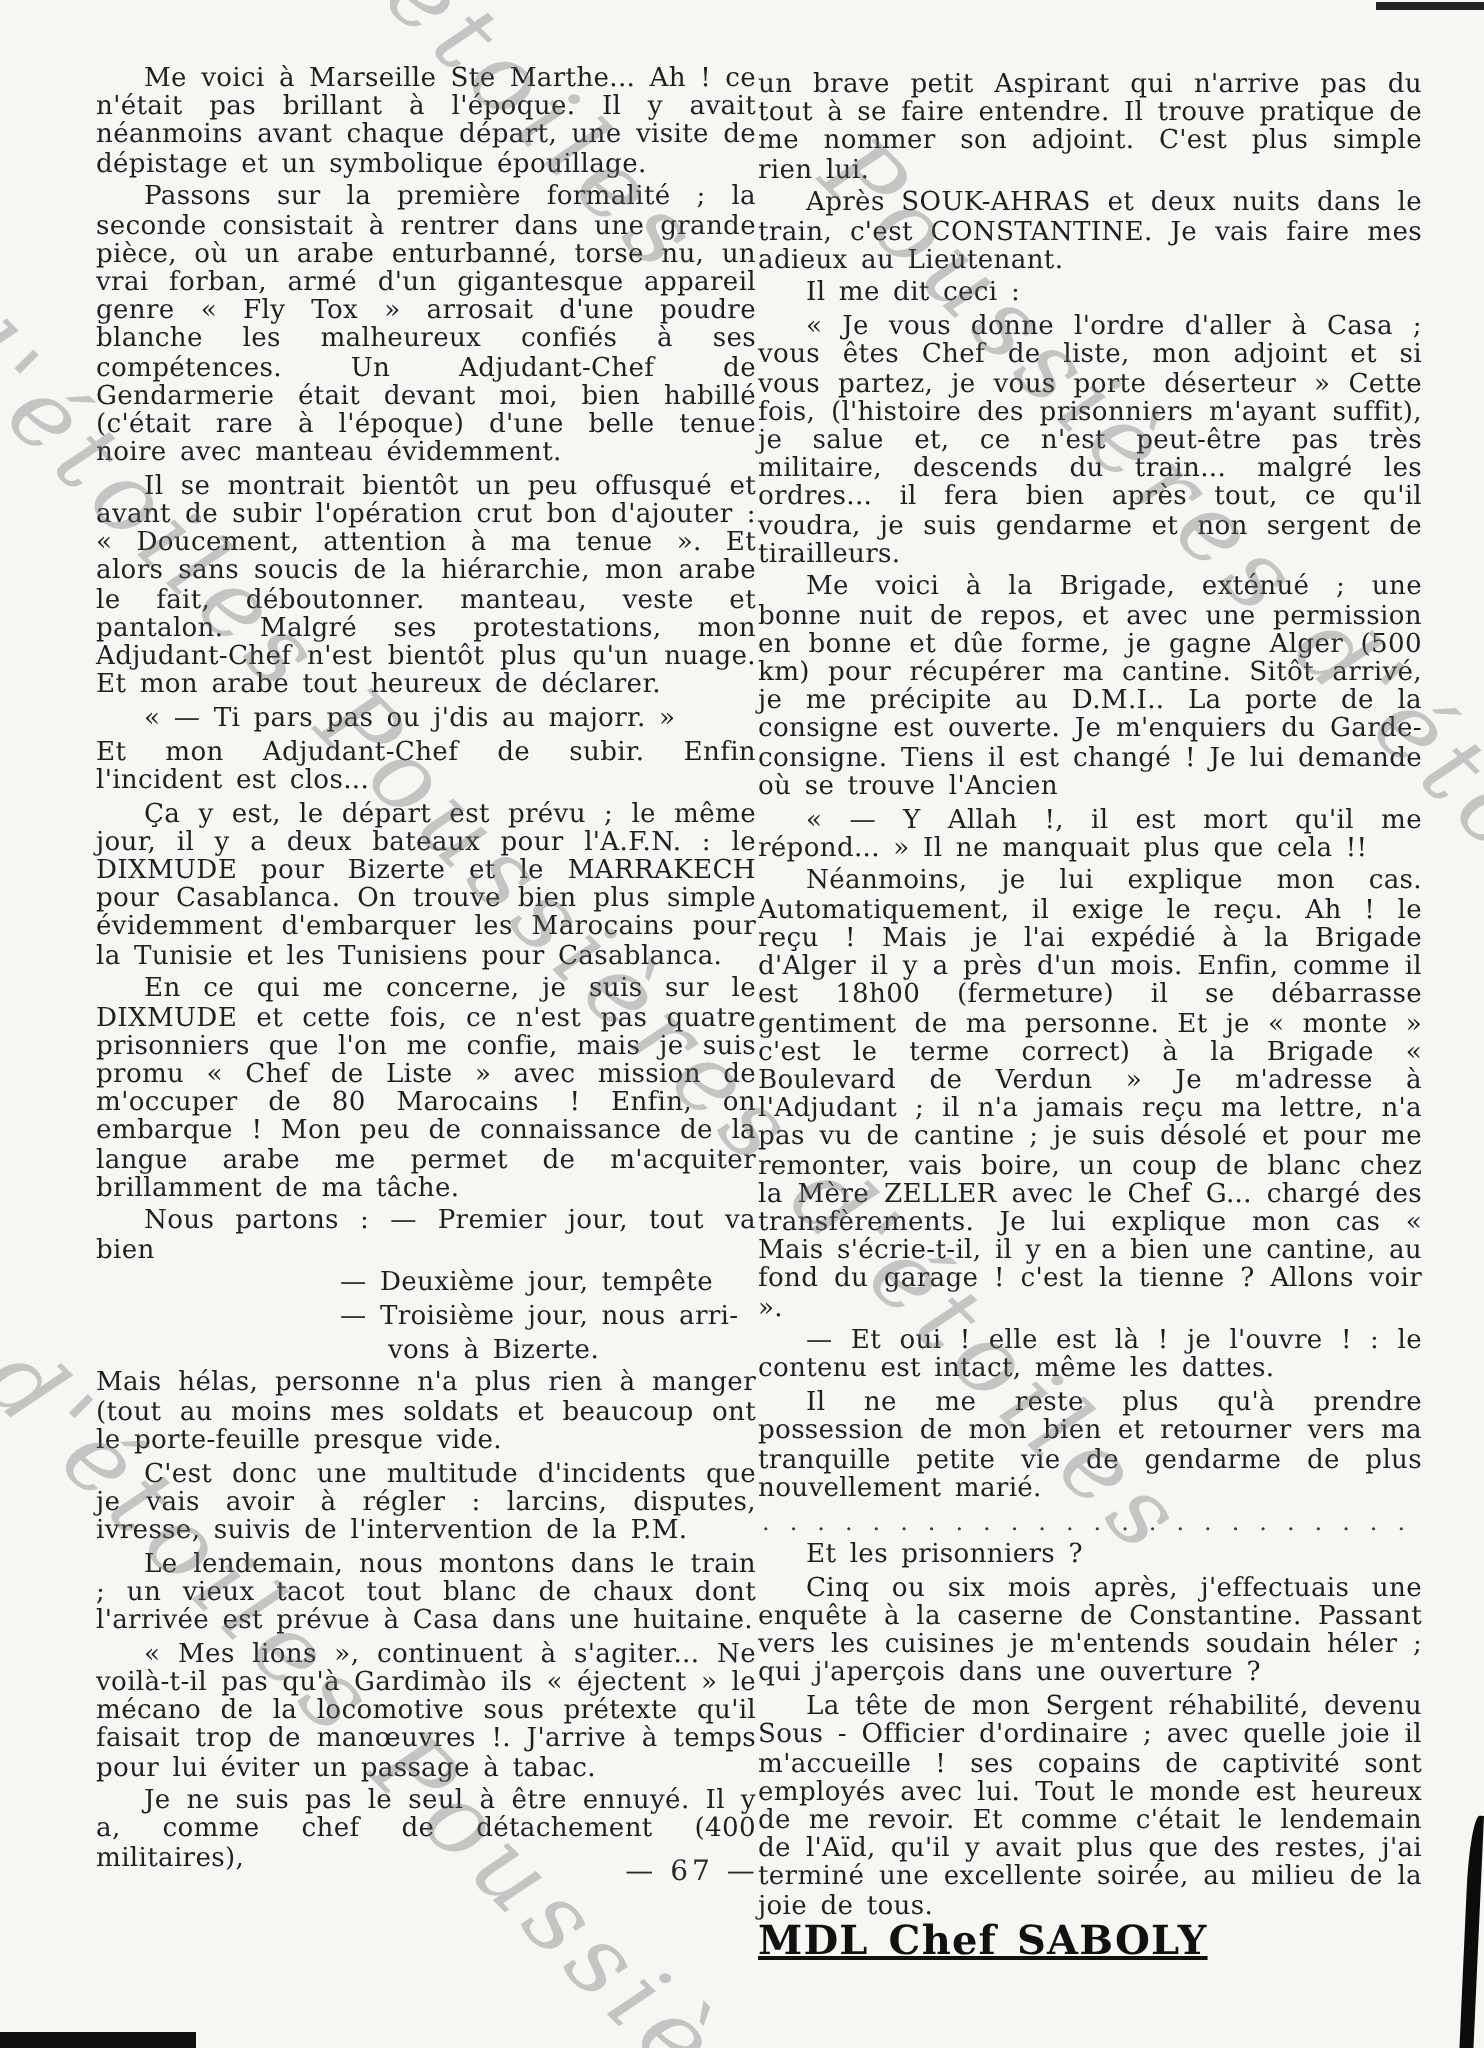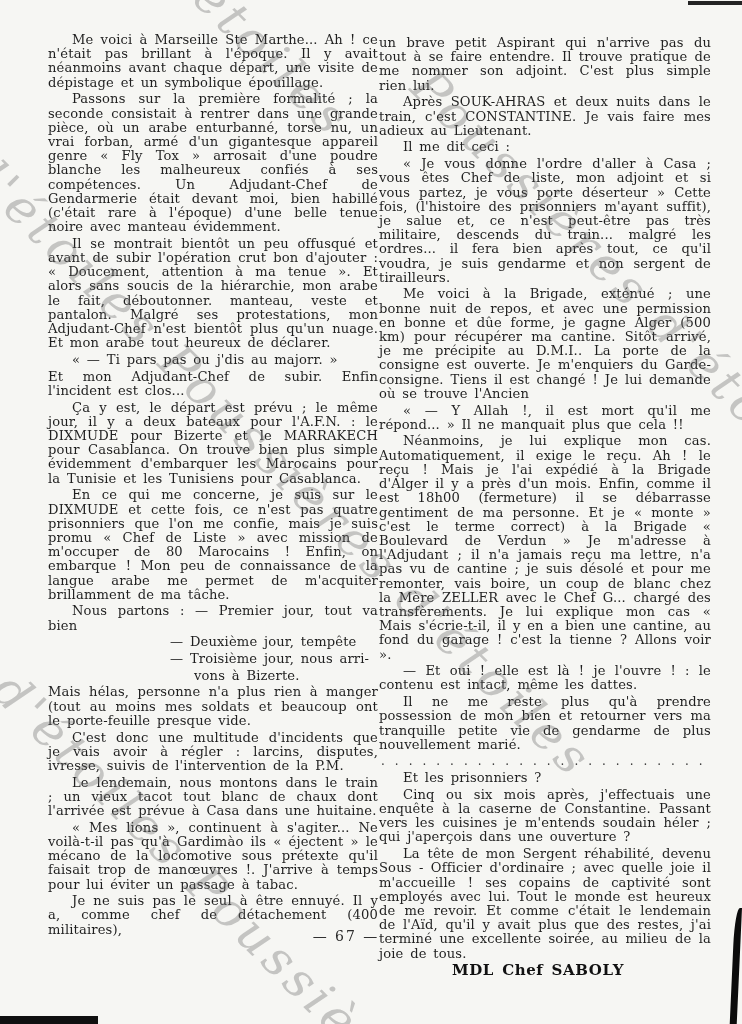--- a/index.html
+++ b/index.html
@@ -40,26 +40,27 @@
     white-space: nowrap;
     letter-spacing: 10px;
     font-size: 12px;
     color: #3a3a3a;
     margin: 4px 0 3px 0;
     text-align: left;
     text-indent: 2px;
   }
   .signature {
     font-weight: 700;
-    text-align: center;
+    text-align: left;
     padding-right: 14px;
-    font-size: 15px;
+    font-size: 20px;
     letter-spacing: 0.6px;
     margin-top: 3px;
     color: #111;
+    text-decoration: underline;
   }
   .pagenum {
     position: absolute;
     left: 306px; top: 928px;
     width: 80px;
     text-align: center;
     font-size: 14px;
     letter-spacing: 2px;
     color: #2a2a2a;
   }

